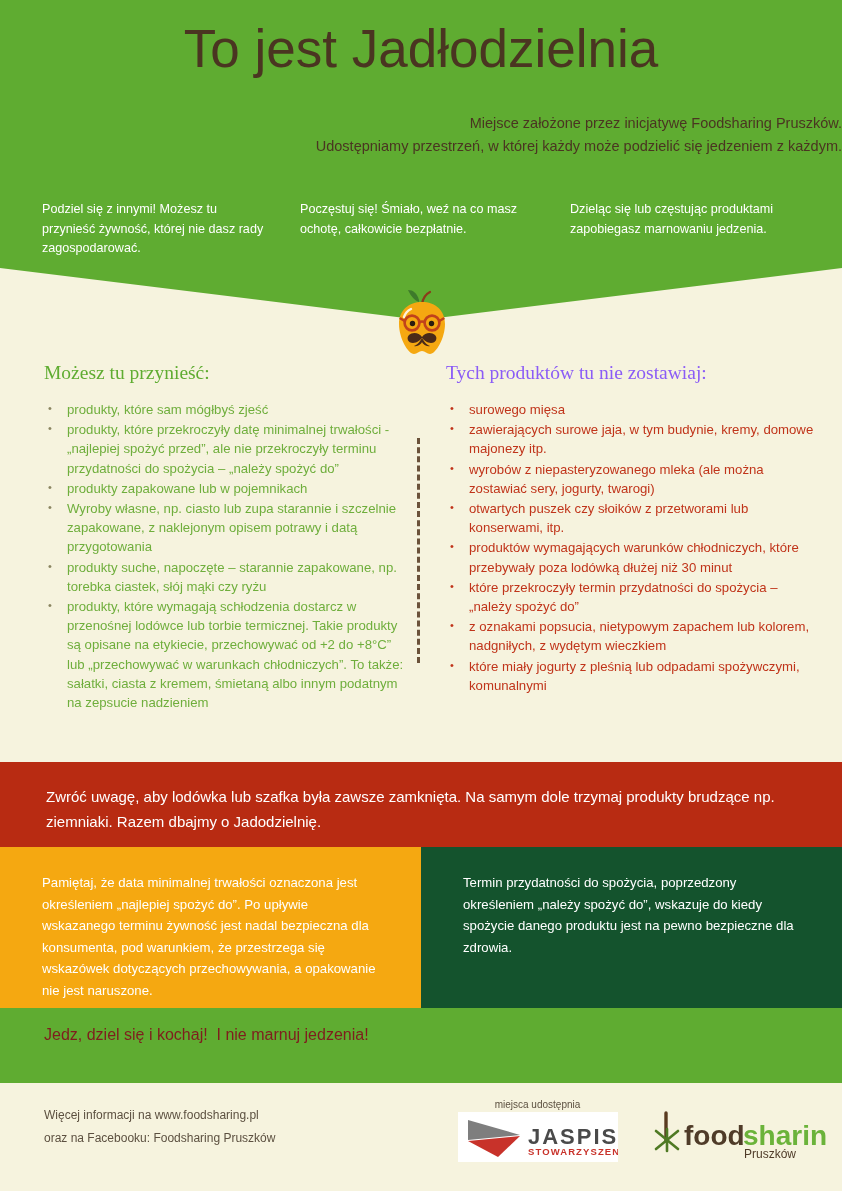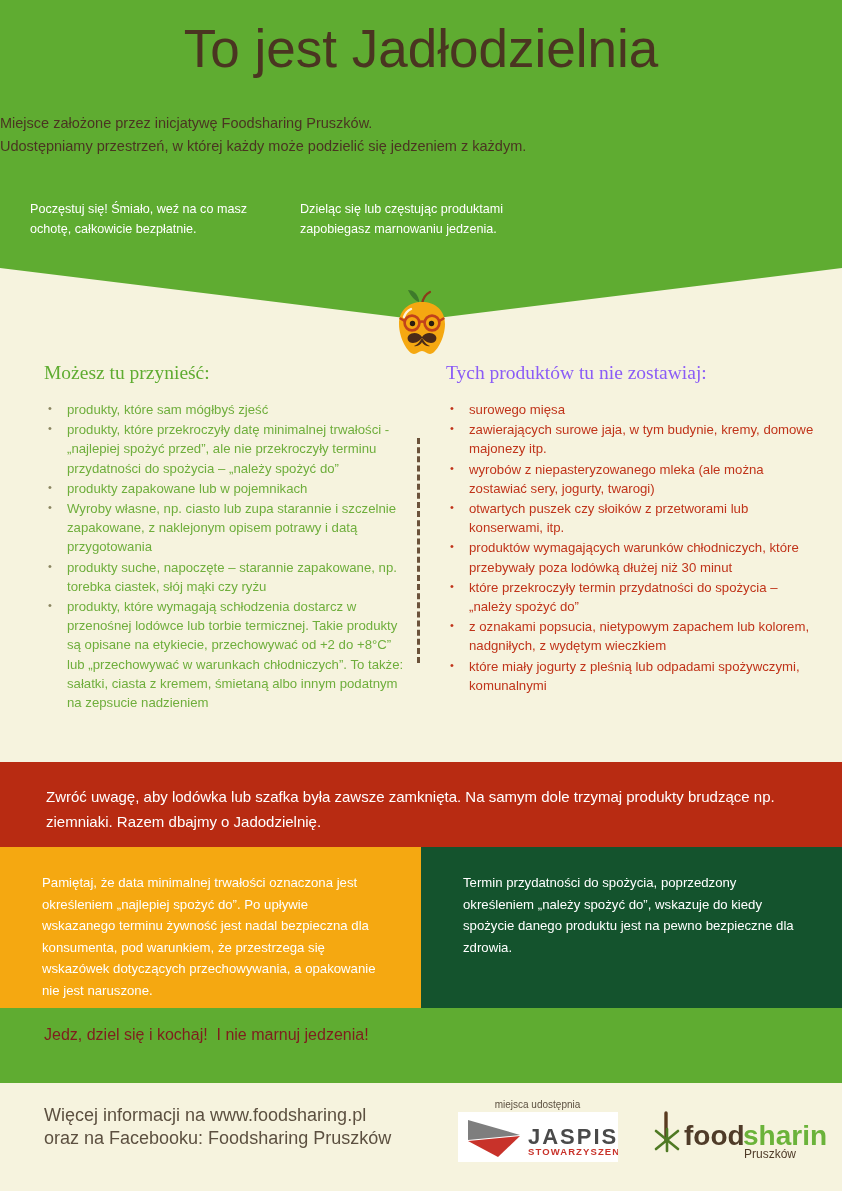--- a/index.html
+++ b/index.html
@@ -37,21 +37,21 @@
     font-weight: 400;
     color: #4A3521;
     letter-spacing: 0px;
     line-height: 62px;
     z-index: 3;
   }
   .subtitle {
     position: absolute;
     left: 0; top: 112px;
     width: 842px;
-    text-align: left;
+    text-align: right;
     color: #4A3521;
     font-size: 14.5px;
     line-height: 23px;
     z-index: 3;
   }
   .subtitle .line { display: block; }
 
   .benefit-row {
     position: absolute;
     left: 0; top: 200px;
@@ -214,21 +214,21 @@
     height: 108px;
     background: #F6F3DE;
     z-index: 2;
   }
   .footer-text {
     position: absolute;
     left: 44px;
     top: 21px;
     width: 380px;
     color: #5C5040;
-    font-size: 18px;
+    font-size: 12px;
     line-height: 23px;
   }
   .jaspis-block {
     position: absolute;
     left: 445px;
     top: 16px;
     width: 185px;
     text-align: center;
   }
   .jaspis-caption {
@@ -260,20 +260,21 @@
   <div class="header"></div>
 
   <div class="title">To jest Jadłodzielnia</div>
 
   <div class="subtitle">
     <span class="line">Miejsce założone przez inicjatywę Foodsharing Pruszków.</span>
     <span class="line">Udostępniamy przestrzeń, w której każdy może podzielić się jedzeniem z każdym.</span>
   </div>
 
   <div class="benefit-row">
+    <div class="benefit b1">Podziel się z innymi! Możesz tu przynieść żywność, której nie dasz rady zagospodarować.</div>
     <div class="benefit b2">Poczęstuj się! Śmiało, weź na co masz ochotę, całkowicie bezpłatnie.</div>
     <div class="benefit b3">Dzieląc się lub częstując produktami zapobiegasz marnowaniu jedzenia.</div>
   </div>
 
   <div class="apple-wrap">
     <svg width="66" height="72" viewBox="0 0 66 72">
       <path d="M30 12 C28 5 24 2 19 2 C22 8 25 12 30 14 Z" fill="#3E7A2B"></path>
       <path d="M33 16 C34 10 37 6 41 4" stroke="#8B3A1A" stroke-width="2.2" fill="none" stroke-linecap="round"></path>
       <path d="M33 14 C20 14 10 22 10 36 C10 50 19 66 25 66 C28 66 30 63 33 63 C36 63 38 66 41 66 C47 66 56 50 56 36 C56 22 46 14 33 14 Z" fill="#F5A811"></path>
       <path d="M22 21 C18 23 16 26 15 29" stroke="#FFFFFF" stroke-width="2.4" fill="none" stroke-linecap="round" opacity="0.85"></path>

